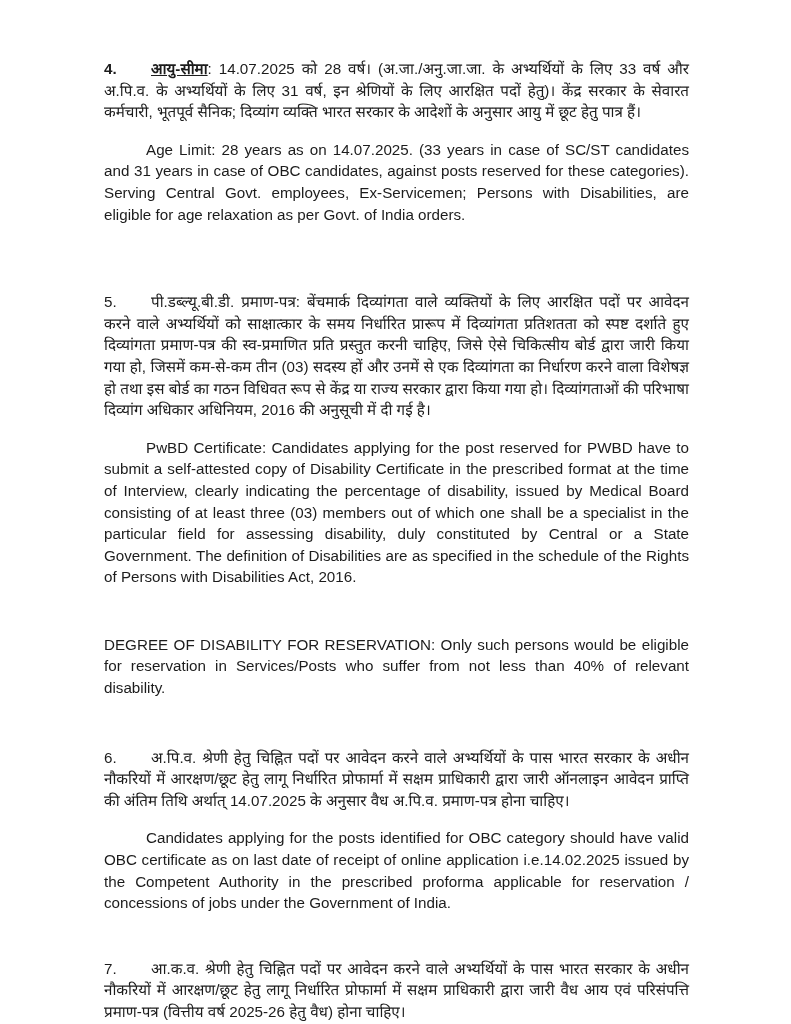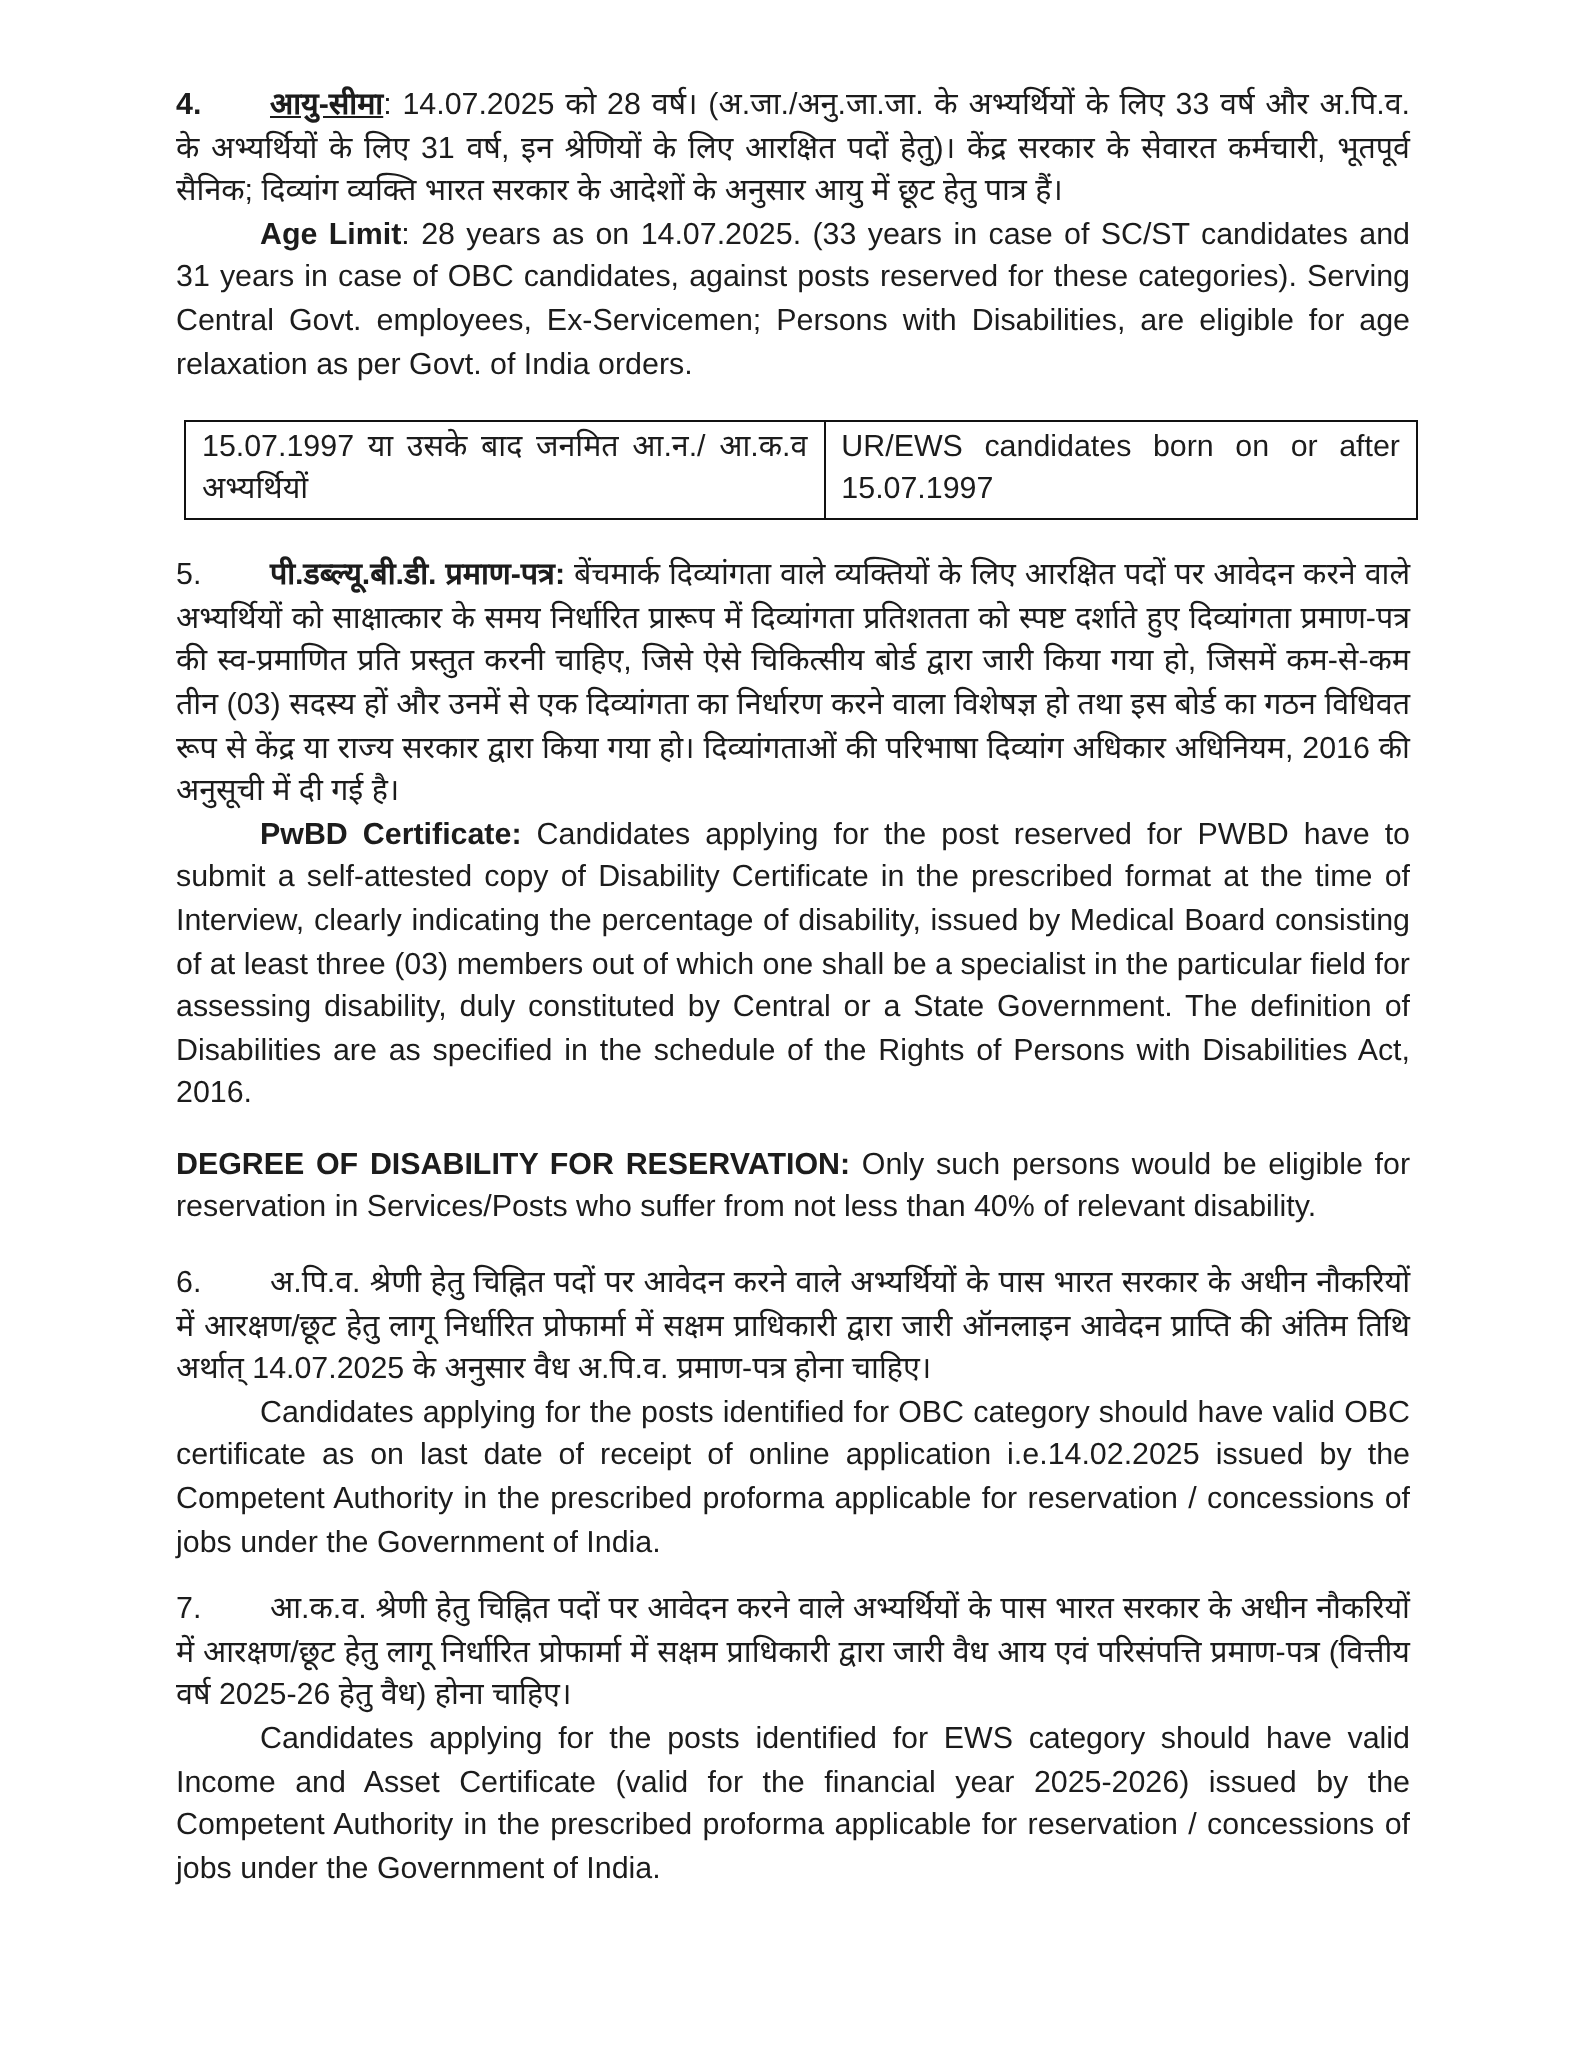--- a/index.html
+++ b/index.html
@@ -15,28 +15,28 @@
     background: #ffffff;
     padding: 42px 86px 16px 88px;
     overflow: hidden;
     font-family: "Liberation Sans", "DejaVu Sans", sans-serif;
     color: #1c1c1c;
   }
   .para {
     font-size: 15.2px;
     line-height: 21.6px;
     text-align: justify;
-    margin: 0;
+    margin: 16px;
   }
   .num {
     display: inline-block;
     width: 47px;
   }
   .num-bold { font-weight: bold; }
-  .lead-bold { font-weight: bold; }
+  .lead-bold { font-weight: normal; }
   .heading-underline {
     font-weight: bold;
     text-decoration: underline;
   }
   .indent-first { text-indent: 42px; }
   .gap-8  { height: 8px; }
   .gap-12 { height: 12px; }
   .gap-14 { height: 14px; }
   .gap-16 { height: 16px; }
   table.age-table {
@@ -63,24 +63,20 @@
 <div class="page">
 
   <p class="para"><span class="num num-bold">4.</span><span class="heading-underline">आयु-सीमा</span><span>: 14.07.2025 को 28 वर्ष। (अ.जा./अनु.जा.जा. के अभ्यर्थियों के लिए 33 वर्ष और अ.पि.व. के अभ्यर्थियों के लिए 31 वर्ष, इन श्रेणियों के लिए आरक्षित पदों हेतु)। केंद्र सरकार के सेवारत कर्मचारी, भूतपूर्व सैनिक; दिव्यांग व्यक्ति भारत सरकार के आदेशों के अनुसार आयु में छूट हेतु पात्र हैं।</span></p>
 
   <p class="para indent-first"><span class="lead-bold">Age Limit</span><span>: 28 years as on 14.07.2025.  (33 years in case of SC/ST candidates and 31 years in case of OBC candidates, against posts reserved for these categories). Serving Central Govt. employees, Ex-Servicemen; Persons with Disabilities, are eligible for age relaxation as per Govt. of India orders.</span></p>
 
   <div class="gap-8"></div>
 
   <table class="age-table">
     <tbody>
-      <tr>
-        <td class="col-hindi">15.07.1997 या उसके बाद जनमित आ.न./ आ.क.व अभ्यर्थियों</td>
-        <td class="col-english">UR/EWS candidates born on or after 15.07.1997</td>
-      </tr>
     </tbody>
   </table>
 
   <div class="gap-8"></div>
 
   <p class="para"><span class="num">5.</span><span class="lead-bold">पी.डब्ल्यू.बी.डी. प्रमाण-पत्र:</span><span> बेंचमार्क दिव्यांगता वाले व्यक्तियों के लिए आरक्षित पदों पर आवेदन करने वाले अभ्यर्थियों को साक्षात्कार के समय निर्धारित प्रारूप में दिव्यांगता प्रतिशतता को स्पष्ट दर्शाते हुए दिव्यांगता प्रमाण-पत्र की स्व-प्रमाणित प्रति प्रस्तुत करनी चाहिए, जिसे ऐसे चिकित्सीय बोर्ड द्वारा जारी किया गया हो, जिसमें कम-से-कम तीन (03) सदस्य हों और उनमें से एक दिव्यांगता का निर्धारण करने वाला विशेषज्ञ हो तथा इस बोर्ड का गठन विधिवत रूप से केंद्र या राज्य सरकार द्वारा किया गया हो। दिव्यांगताओं की परिभाषा दिव्यांग अधिकार अधिनियम, 2016 की अनुसूची में दी गई है।</span></p>
 
   <p class="para indent-first"><span class="lead-bold">PwBD Certificate:</span><span> Candidates applying for the post reserved for PWBD have to submit a self-attested copy of Disability Certificate in the prescribed format at the time of Interview, clearly indicating the percentage of disability, issued by Medical Board consisting of at least three (03) members out of which one shall be a specialist in the particular field for assessing disability, duly constituted by Central or a State Government. The definition of Disabilities are as specified in the schedule of the Rights of Persons with Disabilities Act, 2016.</span></p>
 
   <div class="gap-14"></div>

